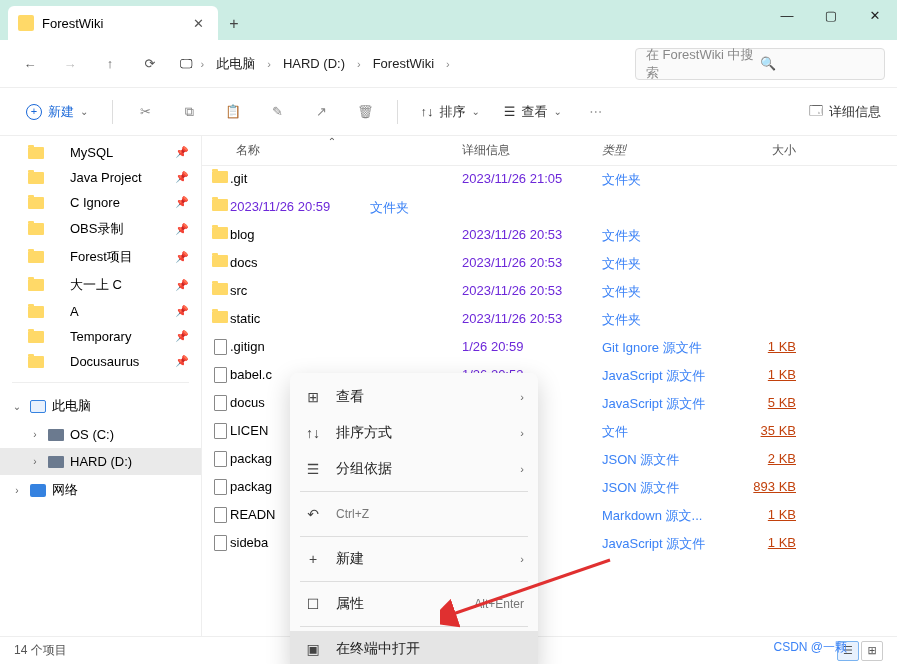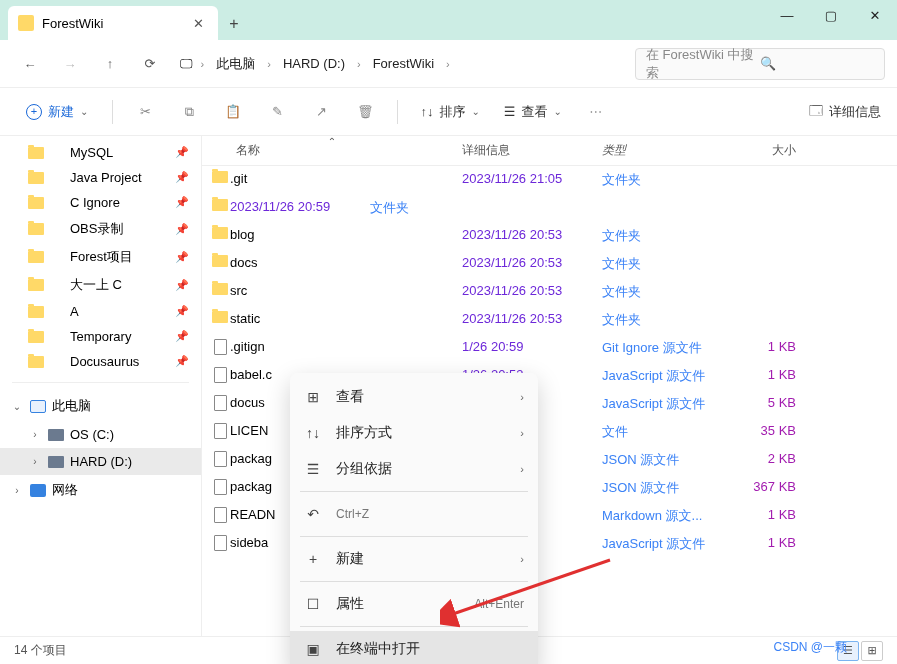--- a/index.html
+++ b/index.html
@@ -52,21 +52,21 @@
 .col-size { width: 80px; text-align: right; padding-right: 16px; font-family: Liberation Mono, monospace; }
 .sort-ind { position: absolute; top: -6px; left: 50%; transform: translateX(-50%); font-size: 10px; color: #555; }
 .fl-row { display: flex; align-items: flex-start; padding: 5px 0; }
 .fl-icon { width: 28px; display: flex; justify-content: center; padding-left: 8px; }
 .fl-folder { width: 16px; height: 12px; background: #ffd968; border-radius: 1px; position: relative; }
 .fl-folder::before { content: ''; position: absolute; top: -2px; left: 0; width: 6px; height: 2px; background: #ffd968; border-radius: 1px 1px 0 0; }
 .fl-file { width: 13px; height: 16px; border: 1px solid #888; border-radius: 1px; background: #fff; }
 .fl-name { width: 232px; }
 .fl-date { width: 140px; color: #6d28d9; }
 .fl-type { width: 130px; color: #3b82f6; white-space: nowrap; overflow: hidden; text-overflow: ellipsis; }
-.fl-size { width: 80px; text-align: right; padding-right: 16px; color: #a21caf; }
+.fl-size { width: 80px; text-align: right; padding-right: 16px; color: #c2410c; text-decoration: underline; }
 
 .ctxmenu { position: absolute; left: 290px; top: 373px; width: 248px; background: #fafafa; border-radius: 8px; box-shadow: 0 8px 24px rgba(0,0,0,0.18); padding: 6px 0; z-index: 100; }
 .ctx-item { display: flex; align-items: center; padding: 9px 14px; gap: 14px; position: relative; font-size: 14px; }
 .ctx-item.highlight { background: #e5e5e5; }
 .ctx-icon { width: 18px; height: 18px; display: flex; align-items: center; justify-content: center; color: #444; }
 .ctx-label { flex: 1; color: #222; }
 .ctx-arrow { color: #666; font-size: 11px; }
 .ctx-shortcut { color: #777; font-size: 12px; }
 .ctx-sep { height: 1px; background: #ddd; margin: 4px 10px; }
 
@@ -328,21 +328,21 @@
           <div class="fl-type">JSON 源文件</div>
           <div class="fl-size">2 KB</div>
         </div>
         <div class="fl-row">
           <div class="fl-icon">
             <div class="fl-file"></div>
           </div>
           <div class="fl-name">packag</div>
           <div class="fl-date">1/26 20:53</div>
           <div class="fl-type">JSON 源文件</div>
-          <div class="fl-size">367 KB</div>
+          <div class="fl-size">893 KB</div>
         </div>
         <div class="fl-row">
           <div class="fl-icon">
             <div class="fl-file"></div>
           </div>
           <div class="fl-name">READN</div>
           <div class="fl-date">1/26 20:53</div>
           <div class="fl-type">Markdown 源文...</div>
           <div class="fl-size">1 KB</div>
         </div>

